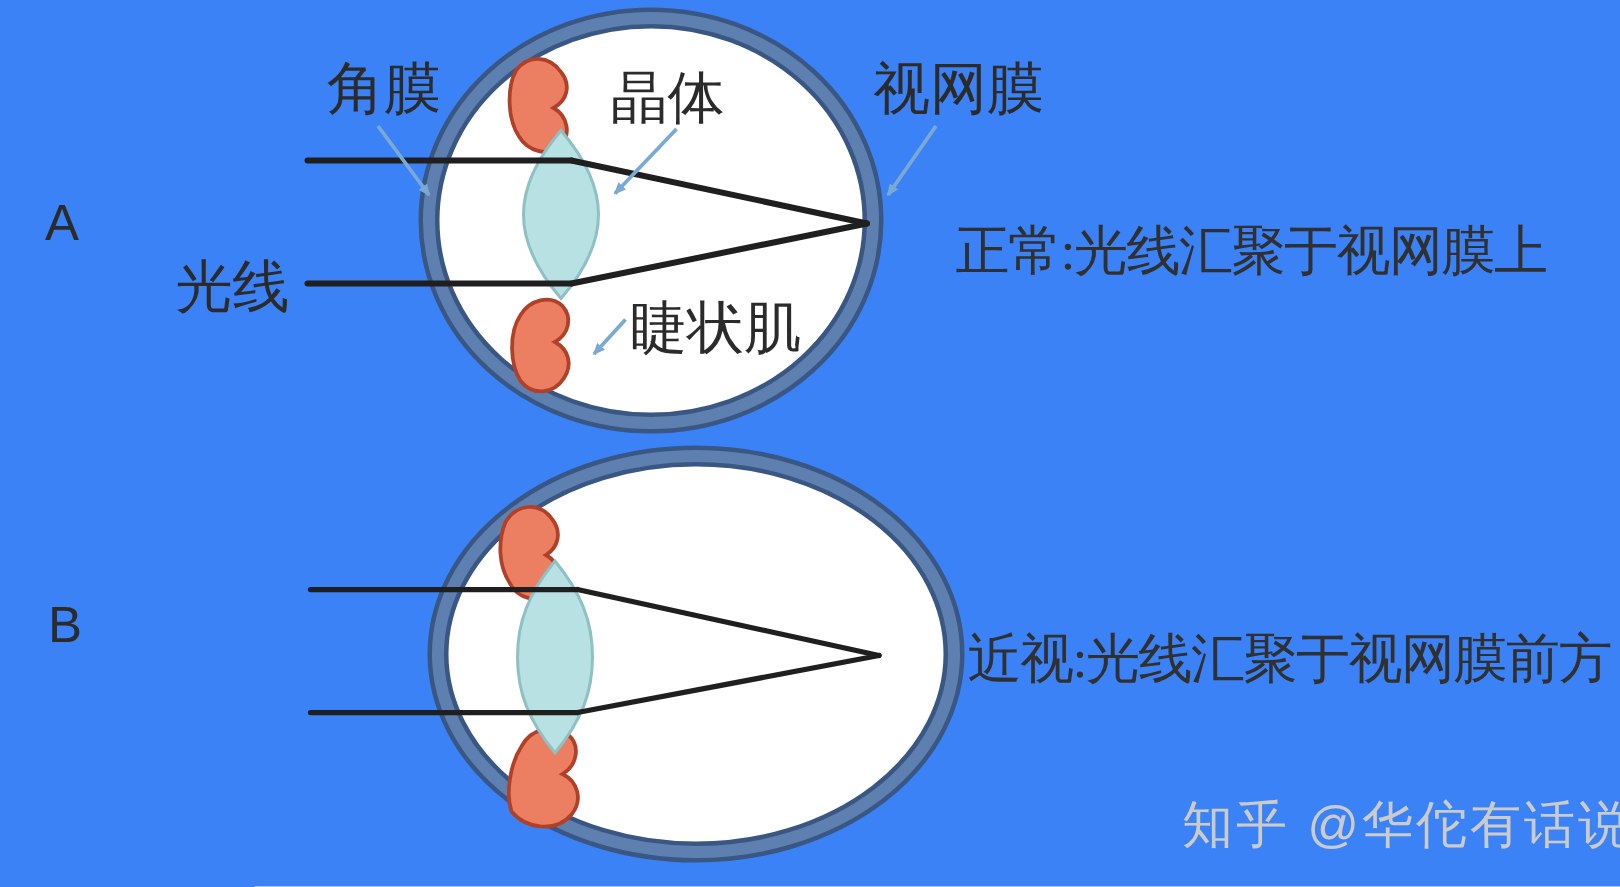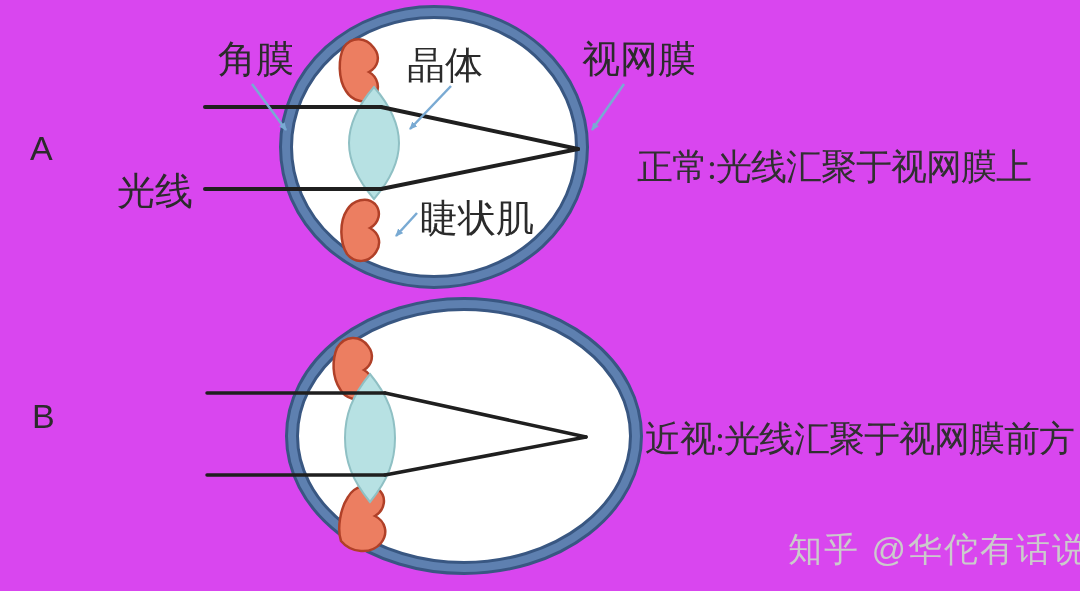--- a/index.html
+++ b/index.html
@@ -4,21 +4,21 @@
 <style>
   html, body {
     margin: 0;
     padding: 0;
     background: #ffffff;
   }
   .stage {
     position: relative;
     width: 1080px;
     height: 591px;
-    background: #d946ef;
+    background: #3b82f6;
     overflow: hidden;
     font-family: "Liberation Sans", sans-serif;
   }
   svg.diagram {
     position: absolute;
     left: 0;
     top: 0;
     display: block;
   }
   text {

